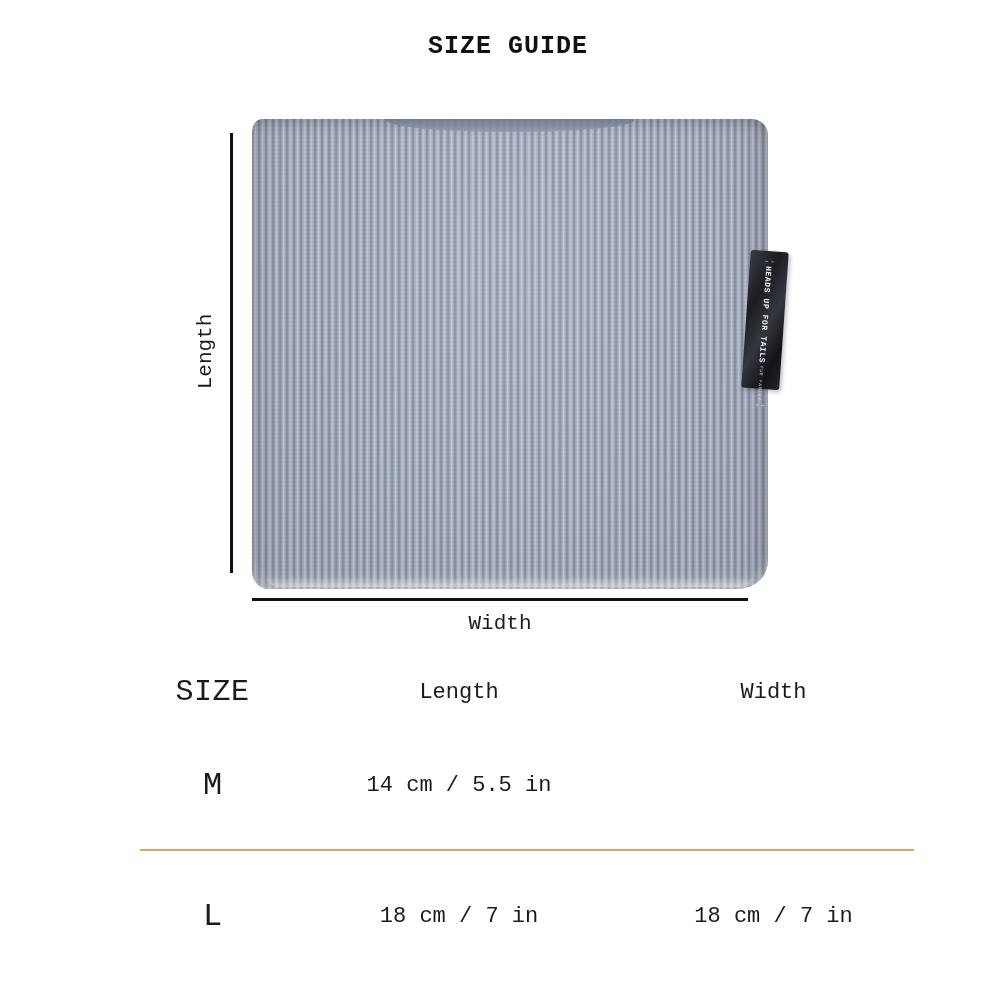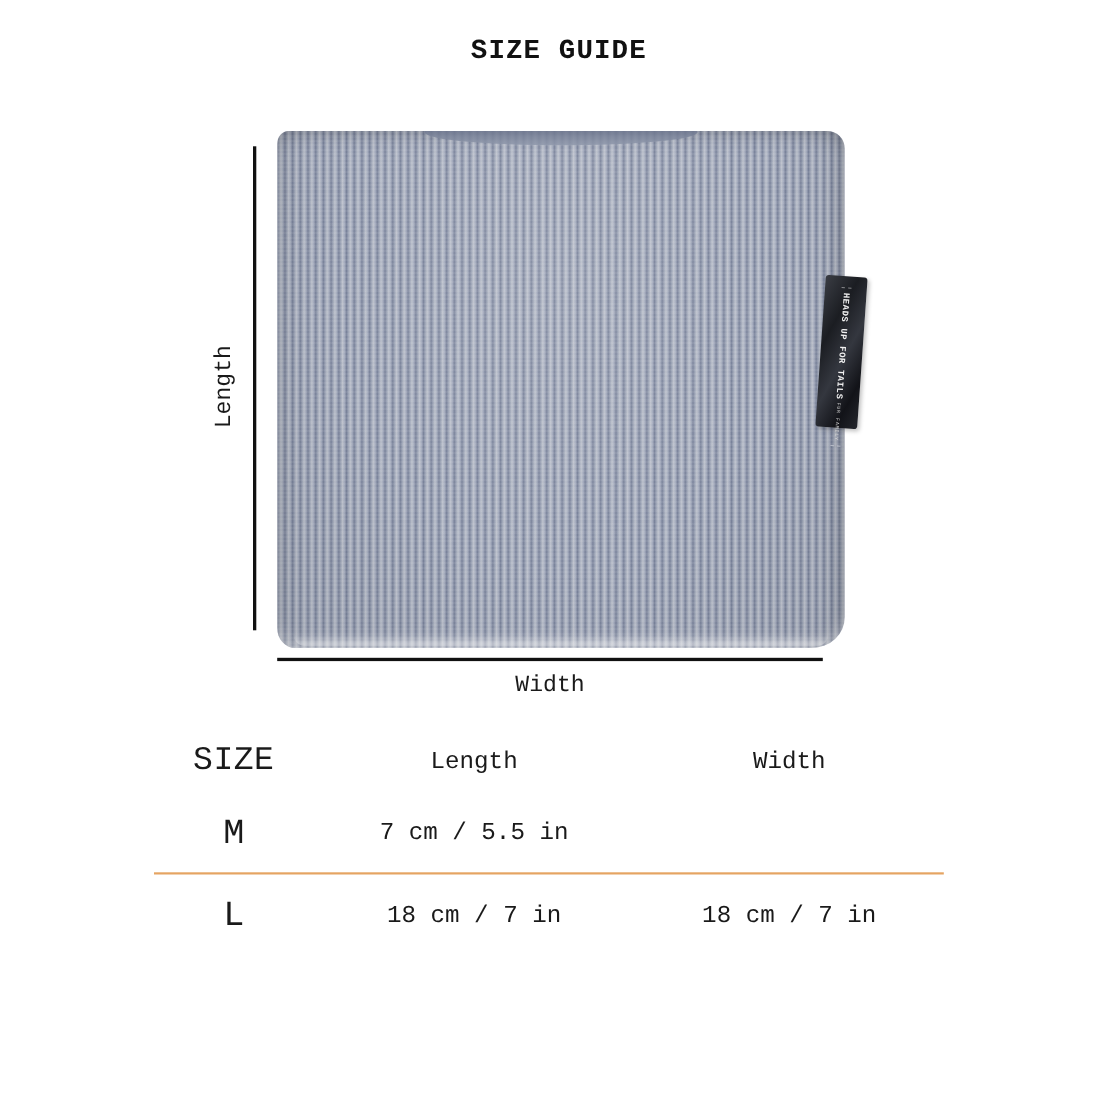--- a/index.html
+++ b/index.html
@@ -148,20 +148,21 @@
 
   
   .size-table {
     position: absolute;
     left: 140px; top: 663px;
     width: 718px;
     display: grid;
     grid-template-columns: 145px 292px 281px;
     grid-template-rows: 58px 72px 2px 74px;
     align-items: center;
+    gap: 28px;
   }
   .cell { text-align: center; }
   .th-size   { font-size: 30px; font-weight: 500; letter-spacing: 0.5px; }
   .th        { font-size: 22px; font-weight: 500; }
   .td-size   { font-size: 32px; font-weight: 500; }
   .td        { font-size: 22px; font-weight: 400; }
   .divider {
     grid-column: 1 / span 3;
     height: 2px;
     background: #e5a462;
@@ -191,21 +192,21 @@
   <div class="length-label">Length</div>
   <div class="width-line"></div>
   <div class="width-label">Width</div>
 
   <div class="size-table">
     <div class="cell th-size">SIZE</div>
     <div class="cell th">Length</div>
     <div class="cell th">Width</div>
 
     <div class="cell td-size">M</div>
-    <div class="cell td">7 cm / 5.5 in</div>
+    <div class="cell td">14 cm / 5.5 in</div>
 
     <div class="divider"></div>
 
     <div class="cell td-size">L</div>
     <div class="cell td">18 cm / 7 in</div>
     <div class="cell td">18 cm / 7 in</div>
   </div>
 
 </div>
 

